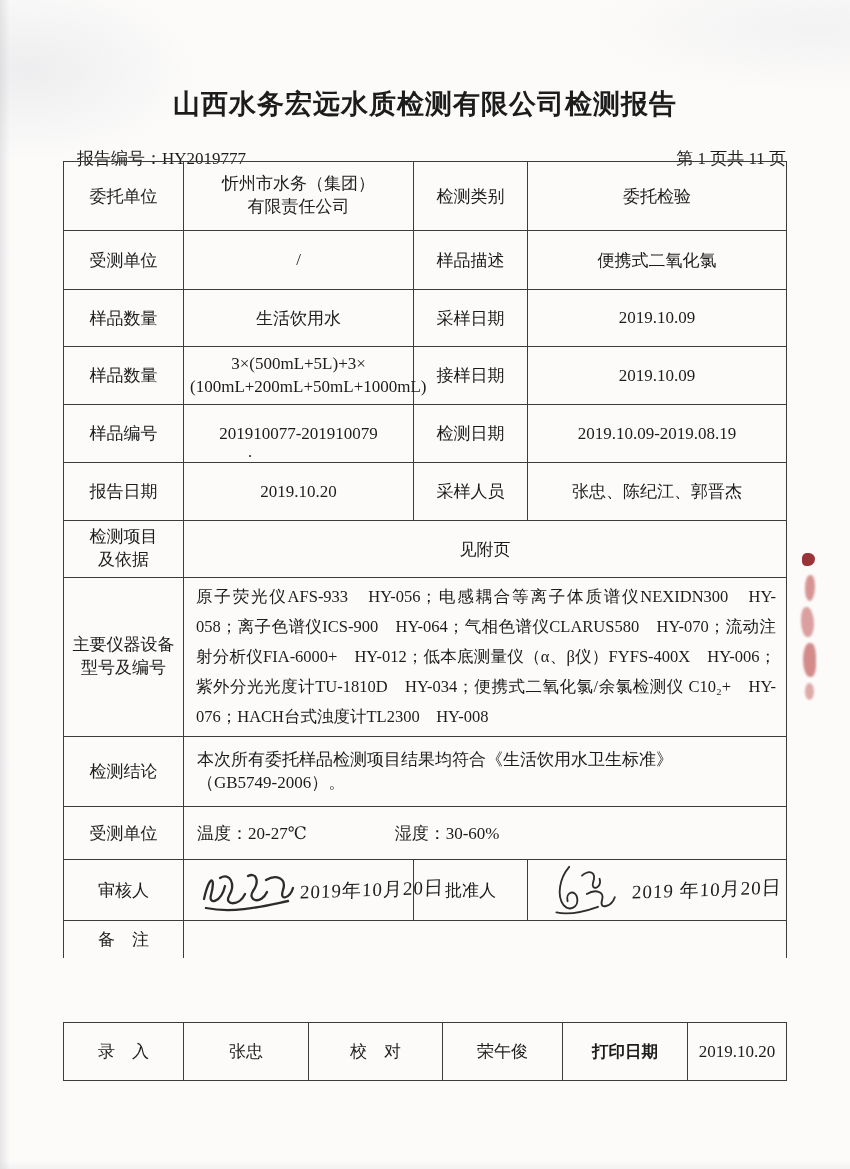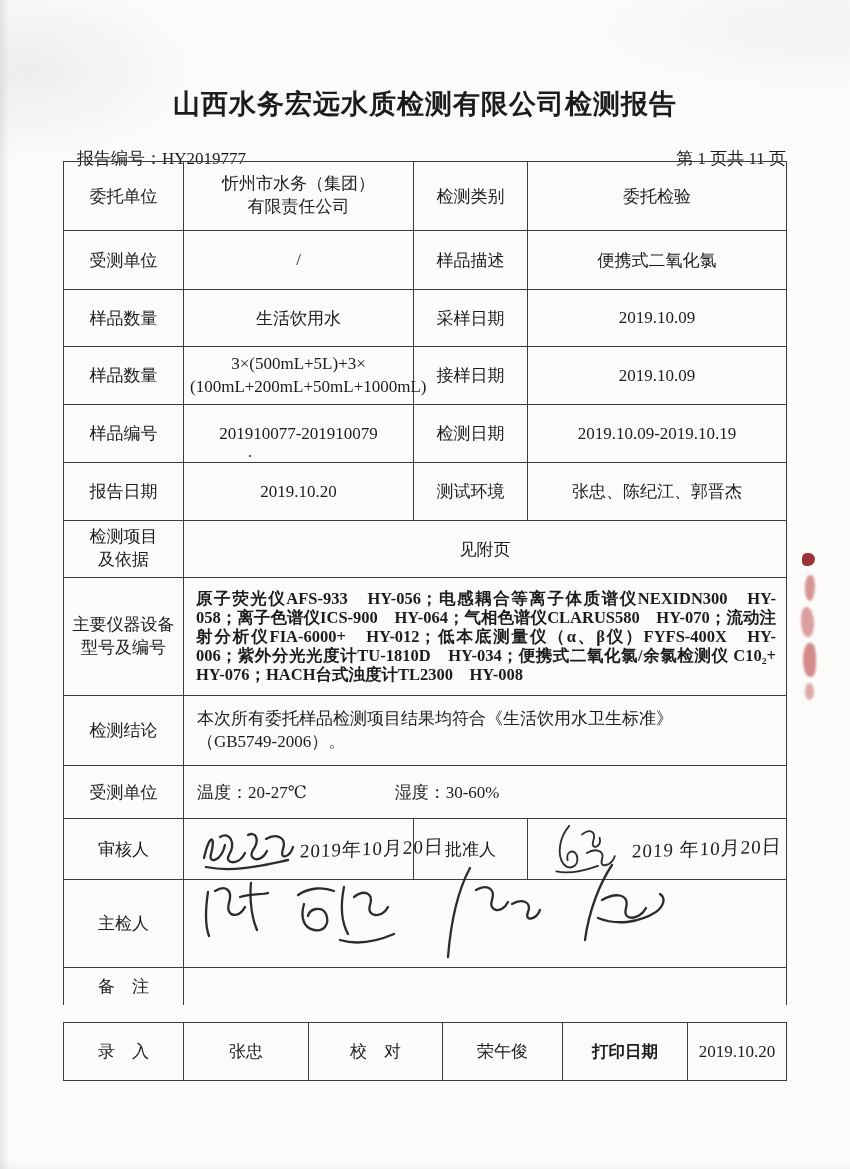--- a/index.html
+++ b/index.html
@@ -32,21 +32,21 @@
   td{
     border:1px solid var(--border-c,#3c3c3c);
     font-size:17px;text-align:center;vertical-align:middle;
     padding:2px 6px;overflow:visible;
   }
   table.main tr.last td{border-bottom:none;margin-top:48px;}
   .prelines{white-space:pre-line;line-height:1.35;}
   .cell-left{text-align:left;padding-left:13px;padding-right:10px;}
   .just{
     text-align:justify;text-align-last:left;
-    line-height:19px;font-size:16.5px;padding:4px 10px 4px 12px;font-weight:bold;
+    line-height:30px;font-size:16.5px;padding:4px 10px 4px 12px;
   }
   .r1{height:69px}.r2{height:59px}.r3{height:57px}.r4{height:58px}
   .r5{height:58px}.r6{height:58px}.r7{height:43px}.r8{height:57px}
   .r9{height:118px}.r10{height:70px}.r11{height:53px}.r12{height:60px}
   .r13{height:64px}.r14{height:37px}.r15{height:58px}
   .rel{position:relative;}
   .stray-dot{position:absolute;left:64px;bottom:1px;font-size:16px;}
   .env-flex{display:flex;gap:88px;align-items:center;}
   .bold-label{font-weight:700;font-family:"Liberation Sans","DejaVu Sans",sans-serif;font-size:16.5px;}
   .sig-wrap{display:flex;align-items:center;gap:6px;padding-left:4px;}
@@ -108,26 +108,26 @@
       <td>样品数量</td>
       <td class="prelines">3×(500mL+5L)+3×
 (100mL+200mL+50mL+1000mL)</td>
       <td>接样日期</td>
       <td>2019.10.09</td>
     </tr>
     <tr class="r5">
       <td>样品编号</td>
       <td class="rel"><span>201910077-201910079</span><span class="stray-dot">.</span></td>
       <td>检测日期</td>
-      <td>2019.10.09-2019.10.19</td>
+      <td>2019.10.09-2019.08.19</td>
     </tr>
     <tr class="r6">
       <td>报告日期</td>
       <td>2019.10.20</td>
-      <td>测试环境</td>
+      <td>采样人员</td>
       <td>张忠、陈纪江、郭晋杰</td>
     </tr>
     <tr class="r8">
       <td class="prelines">检测项目
 及依据</td>
       <td colspan="3">见附页</td>
     </tr>
     <tr class="r9">
       <td class="prelines">主要仪器设备
 型号及编号</td>
@@ -164,42 +164,20 @@
         <div class="sig-wrap">
           <svg class="sig-svg" width="88" height="56" viewBox="0 0 88 70">
             <path d="M28 6 C16 20 12 42 21 54 C28 62 40 57 38 45 C36 34 23 37 26 49"></path>
             <path d="M44 17 C54 9 62 13 58 25 C54 37 70 33 66 21 M50 40 C60 34 73 36 69 48 C65 60 81 56 85 44"></path>
             <path d="M12 63 C30 67 50 61 64 56"></path>
           </svg>
           <span class="handwriting">2019 年10月20日</span>
         </div>
       </td>
     </tr>
-    <tr class="r13">
-      <td>主检人</td>
-      <td colspan="3">
-        <svg class="chief-svg" width="600" height="105" viewBox="0 0 600 105">
-          <g transform="translate(10,14)">
-            <path d="M6 18 C3 38 4 54 7 62 M13 17 C23 11 31 15 27 29 C23 43 37 45 43 33 M49 9 C47 29 51 47 55 56 M38 23 C50 19 60 21 66 19"></path>
-          </g>
-          <g transform="translate(96,14)">
-            <path d="M10 21 C22 13 36 13 46 17 M16 30 C12 44 16 54 26 56 C36 58 42 50 38 40 C34 32 22 34 20 42"></path>
-            <path d="M56 13 C52 33 54 49 60 60 M66 23 C76 15 86 19 82 31 C78 43 94 45 100 33 M52 66 C72 72 92 66 106 60"></path>
-          </g>
-          <g transform="translate(248,0)">
-            <path d="M30 8 C18 30 11 60 8 97 M36 30 C46 24 56 28 52 40 C48 52 62 54 68 42"></path>
-            <path d="M72 44 C82 38 92 42 88 52 C84 62 96 60 100 50"></path>
-          </g>
-          <g transform="translate(378,0)">
-            <path d="M42 5 C30 23 19 50 15 80 M32 40 C46 32 60 34 56 48 C52 62 70 60 76 48"></path>
-            <path d="M28 58 C48 66 70 62 86 52 C94 46 96 38 90 34"></path>
-          </g>
-        </svg>
-      </td>
-    </tr>
     <tr class="r14 last">
       <td>备　注</td>
       <td colspan="3"></td>
     </tr>
   </tbody>
     </table>
 
   <table class="bottom">
     <colgroup>
         <col style="width:120px">

